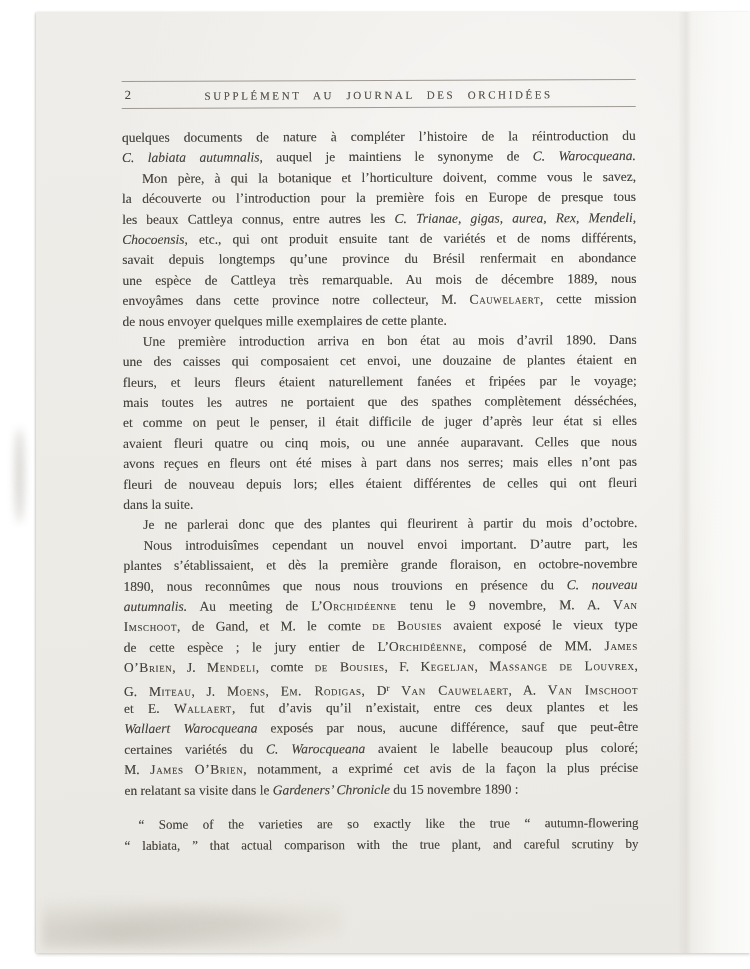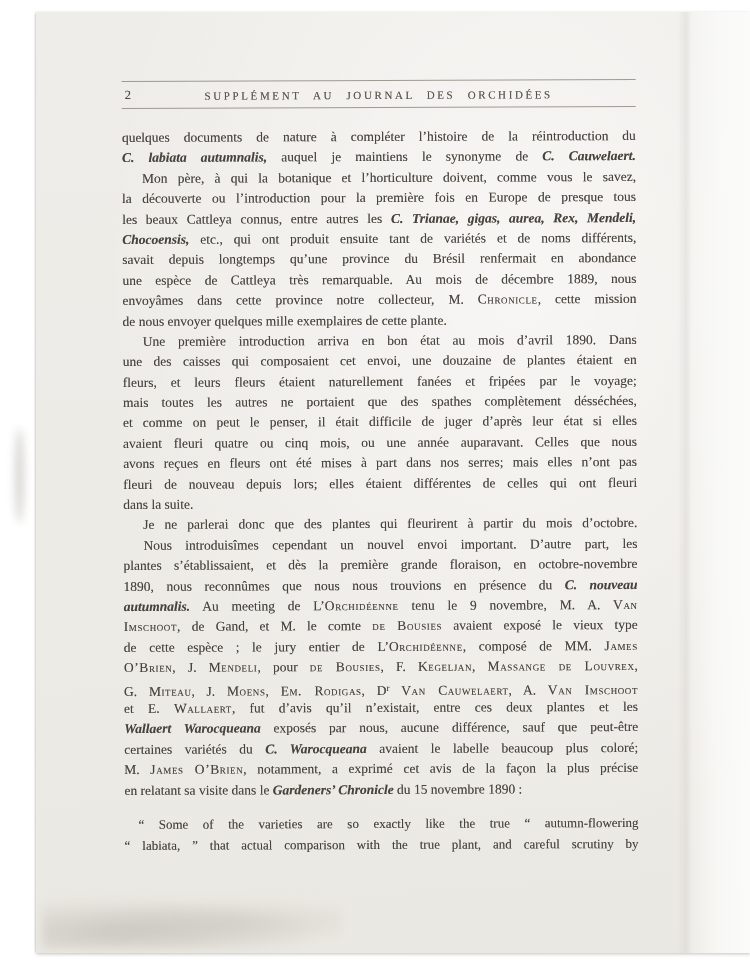--- a/index.html
+++ b/index.html
@@ -60,21 +60,21 @@
   .line {
     font-size:13.5px; height:20.4px; line-height:20.4px;
     text-align:justify; overflow:hidden;
   }
   .line.j { text-align-last:justify; }
   .line.ind { text-indent:20px; }
   .para.quote { margin-top:13px; }
   .para.quote .line { font-size:13px; height:21px; line-height:21px; }
   .para.quote .line.ind { text-indent:14px; }
   .s-r { }
-  .s-i { font-style:italic;font-weight:bold; }
+  .s-i { font-style:italic; }
   .s-sc { font-variant:small-caps; letter-spacing:0.6px; }
   .s-sup { font-size:9px; vertical-align:4px; }
 </style>
 </head>
 <body>
 
 <div class="page">
   <div class="curl-shadow"></div>
   <div class="curl"></div>
   <div class="mottle"></div>
@@ -83,30 +83,30 @@
       <div class="rule"></div>
       <div class="header-row">
         <span class="pagenum">2</span>
         <span class="title">SUPPLÉMENT AU JOURNAL DES ORCHIDÉES</span>
       </div>
       <div class="rule"></div>
     </div>
     <div class="body-block">
         <div class="para">
           <div class="line j"><span class="s-r">quelques documents de nature à compléter l’histoire de la réintroduction du</span></div>
-          <div class="line j"><span class="s-i">C. labiata autumnalis,</span><span class="s-r"> auquel je maintiens le synonyme de </span><span class="s-i">C. Cauwelaert.</span></div>
+          <div class="line j"><span class="s-i">C. labiata autumnalis,</span><span class="s-r"> auquel je maintiens le synonyme de </span><span class="s-i">C. Warocqueana.</span></div>
         </div>
         <div class="para">
           <div class="line j ind"><span class="s-r">Mon père, à qui la botanique et l’horticulture doivent, comme vous le savez,</span></div>
           <div class="line j"><span class="s-r">la découverte ou l’introduction pour la première fois en Europe de presque tous</span></div>
           <div class="line j"><span class="s-r">les beaux Cattleya connus, entre autres les </span><span class="s-i">C. Trianae, gigas, aurea, Rex, Mendeli,</span></div>
           <div class="line j"><span class="s-i">Chocoensis,</span><span class="s-r"> etc., qui ont produit ensuite tant de variétés et de noms différents,</span></div>
           <div class="line j"><span class="s-r">savait depuis longtemps qu’une province du Brésil renfermait en abondance</span></div>
           <div class="line j"><span class="s-r">une espèce de Cattleya très remarquable. Au mois de décembre 1889, nous</span></div>
-          <div class="line j"><span class="s-r">envoyâmes dans cette province notre collecteur, M. </span><span class="s-sc">Chronicle</span><span class="s-r">, cette mission</span></div>
+          <div class="line j"><span class="s-r">envoyâmes dans cette province notre collecteur, M. </span><span class="s-sc">Cauwelaert</span><span class="s-r">, cette mission</span></div>
           <div class="line"><span class="s-r">de nous envoyer quelques mille exemplaires de cette plante.</span></div>
         </div>
         <div class="para">
           <div class="line j ind"><span class="s-r">Une première introduction arriva en bon état au mois d’avril 1890. Dans</span></div>
           <div class="line j"><span class="s-r">une des caisses qui composaient cet envoi, une douzaine de plantes étaient en</span></div>
           <div class="line j"><span class="s-r">fleurs, et leurs fleurs étaient naturellement fanées et fripées par le voyage;</span></div>
           <div class="line j"><span class="s-r">mais toutes les autres ne portaient que des spathes complètement désséchées,</span></div>
           <div class="line j"><span class="s-r">et comme on peut le penser, il était difficile de juger d’après leur état si elles</span></div>
           <div class="line j"><span class="s-r">avaient fleuri quatre ou cinq mois, ou une année auparavant. Celles que nous</span></div>
           <div class="line j"><span class="s-r">avons reçues en fleurs ont été mises à part dans nos serres; mais elles n’ont pas</span></div>
@@ -116,21 +116,21 @@
         <div class="para">
           <div class="line j ind"><span class="s-r">Je ne parlerai donc que des plantes qui fleurirent à partir du mois d’octobre.</span></div>
         </div>
         <div class="para">
           <div class="line j ind"><span class="s-r">Nous introduisîmes cependant un nouvel envoi important. D’autre part, les</span></div>
           <div class="line j"><span class="s-r">plantes s’établissaient, et dès la première grande floraison, en octobre-novembre</span></div>
           <div class="line j"><span class="s-r">1890, nous reconnûmes que nous nous trouvions en présence du </span><span class="s-i">C. nouveau</span></div>
           <div class="line j"><span class="s-i">autumnalis.</span><span class="s-r"> Au meeting de L’</span><span class="s-sc">Orchidéenne</span><span class="s-r"> tenu le 9 novembre, M. A. </span><span class="s-sc">Van</span></div>
           <div class="line j"><span class="s-sc">Imschoot</span><span class="s-r">, de Gand, et M. le comte </span><span class="s-sc">de Bousies</span><span class="s-r"> avaient exposé le vieux type</span></div>
           <div class="line j"><span class="s-r">de cette espèce ; le jury entier de L’</span><span class="s-sc">Orchidéenne</span><span class="s-r">, composé de MM. </span><span class="s-sc">James</span></div>
-          <div class="line j"><span class="s-sc">O’Brien</span><span class="s-r">, J. </span><span class="s-sc">Mendeli</span><span class="s-r">, pour </span><span class="s-sc">de Bousies</span><span class="s-r">, F. </span><span class="s-sc">Kegeljan</span><span class="s-r">, </span><span class="s-sc">Massange de Louvrex</span><span class="s-r">,</span></div>
+          <div class="line j"><span class="s-sc">O’Brien</span><span class="s-r">, J. </span><span class="s-sc">Mendeli</span><span class="s-r">, comte </span><span class="s-sc">de Bousies</span><span class="s-r">, F. </span><span class="s-sc">Kegeljan</span><span class="s-r">, </span><span class="s-sc">Massange de Louvrex</span><span class="s-r">,</span></div>
           <div class="line j"><span class="s-r">G. </span><span class="s-sc">Miteau</span><span class="s-r">, J. </span><span class="s-sc">Moens</span><span class="s-r">, </span><span class="s-sc">Em. Rodigas</span><span class="s-r">, D</span><span class="s-sup">r</span><span class="s-r"> </span><span class="s-sc">Van Cauwelaert</span><span class="s-r">, A. </span><span class="s-sc">Van Imschoot</span></div>
           <div class="line j"><span class="s-r">et E. </span><span class="s-sc">Wallaert</span><span class="s-r">, fut d’avis qu’il n’existait, entre ces deux plantes et les</span></div>
           <div class="line j"><span class="s-i">Wallaert Warocqueana</span><span class="s-r"> exposés par nous, aucune différence, sauf que peut-être</span></div>
           <div class="line j"><span class="s-r">certaines variétés du </span><span class="s-i">C. Warocqueana</span><span class="s-r"> avaient le labelle beaucoup plus coloré;</span></div>
           <div class="line j"><span class="s-r">M. </span><span class="s-sc">James O’Brien</span><span class="s-r">, notamment, a exprimé cet avis de la façon la plus précise</span></div>
           <div class="line"><span class="s-r">en relatant sa visite dans le </span><span class="s-i">Gardeners’ Chronicle</span><span class="s-r"> du 15 novembre 1890 :</span></div>
         </div>
         <div class="para quote">
           <div class="line j ind"><span class="s-r">“ Some of the varieties are so exactly like the true “ autumn-flowering</span></div>
           <div class="line j"><span class="s-r">“ labiata, ” that actual comparison with the true plant, and careful scrutiny by</span></div>

